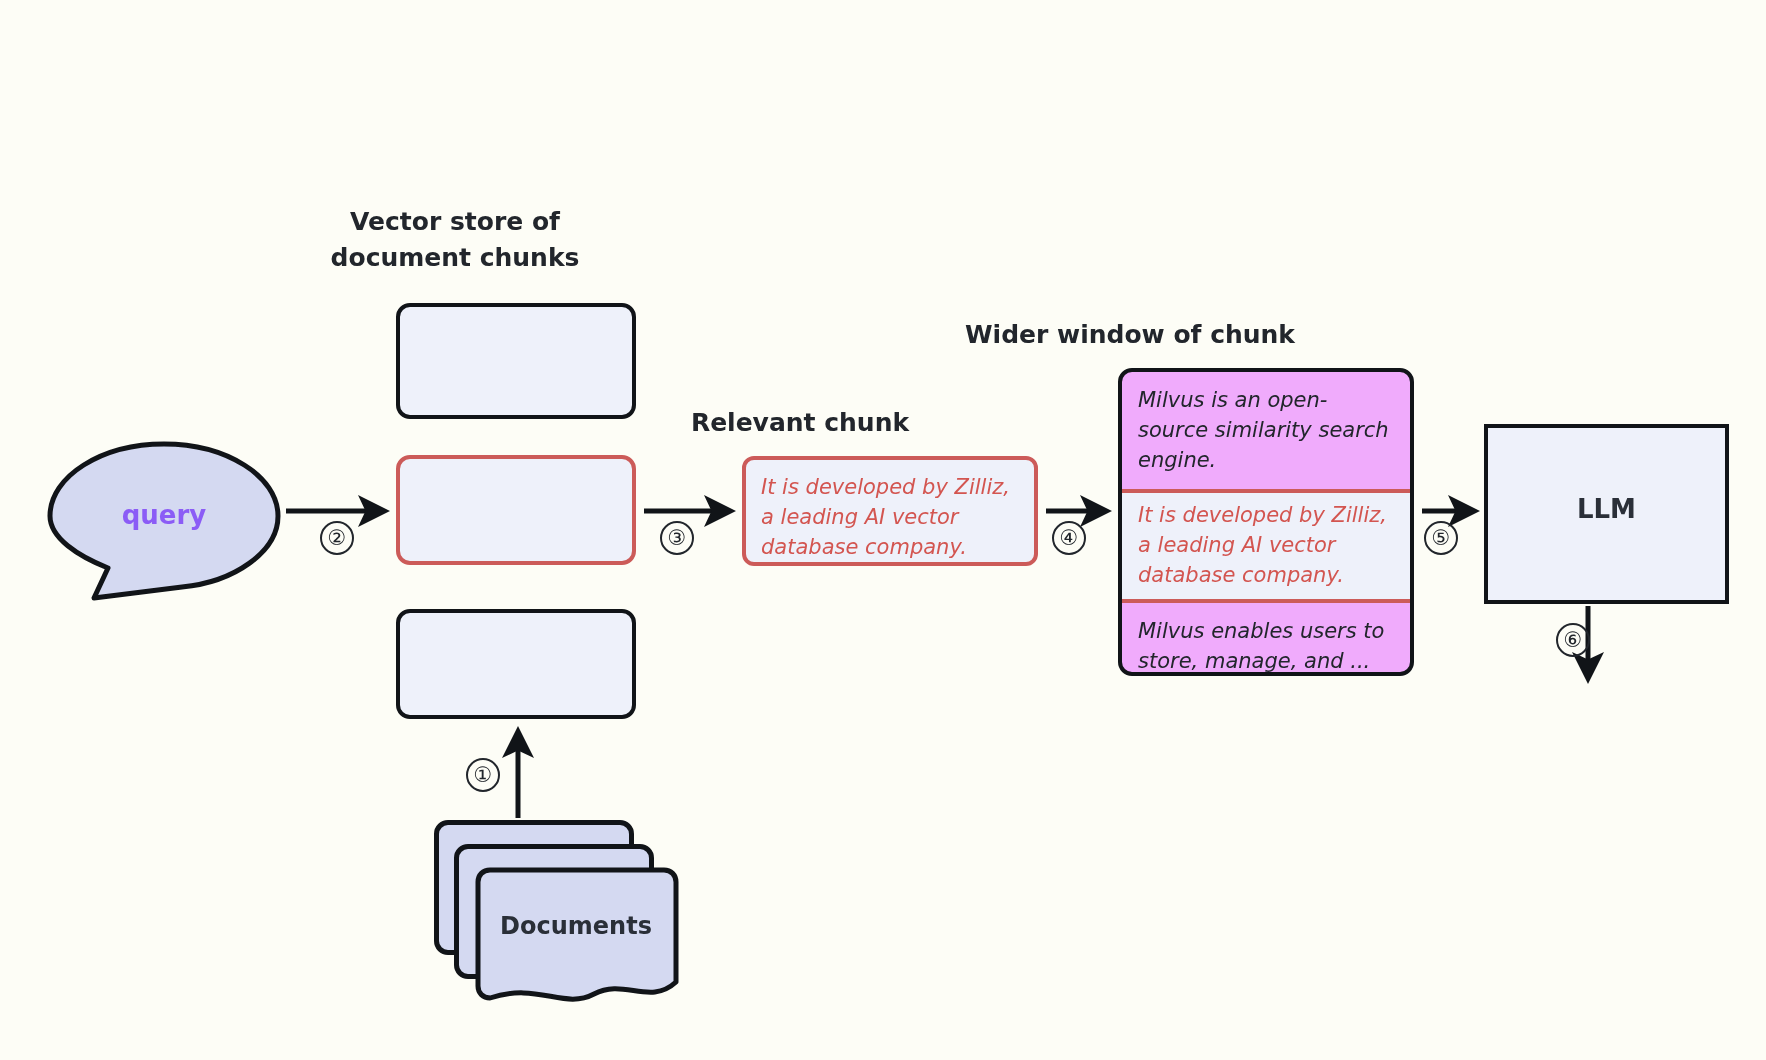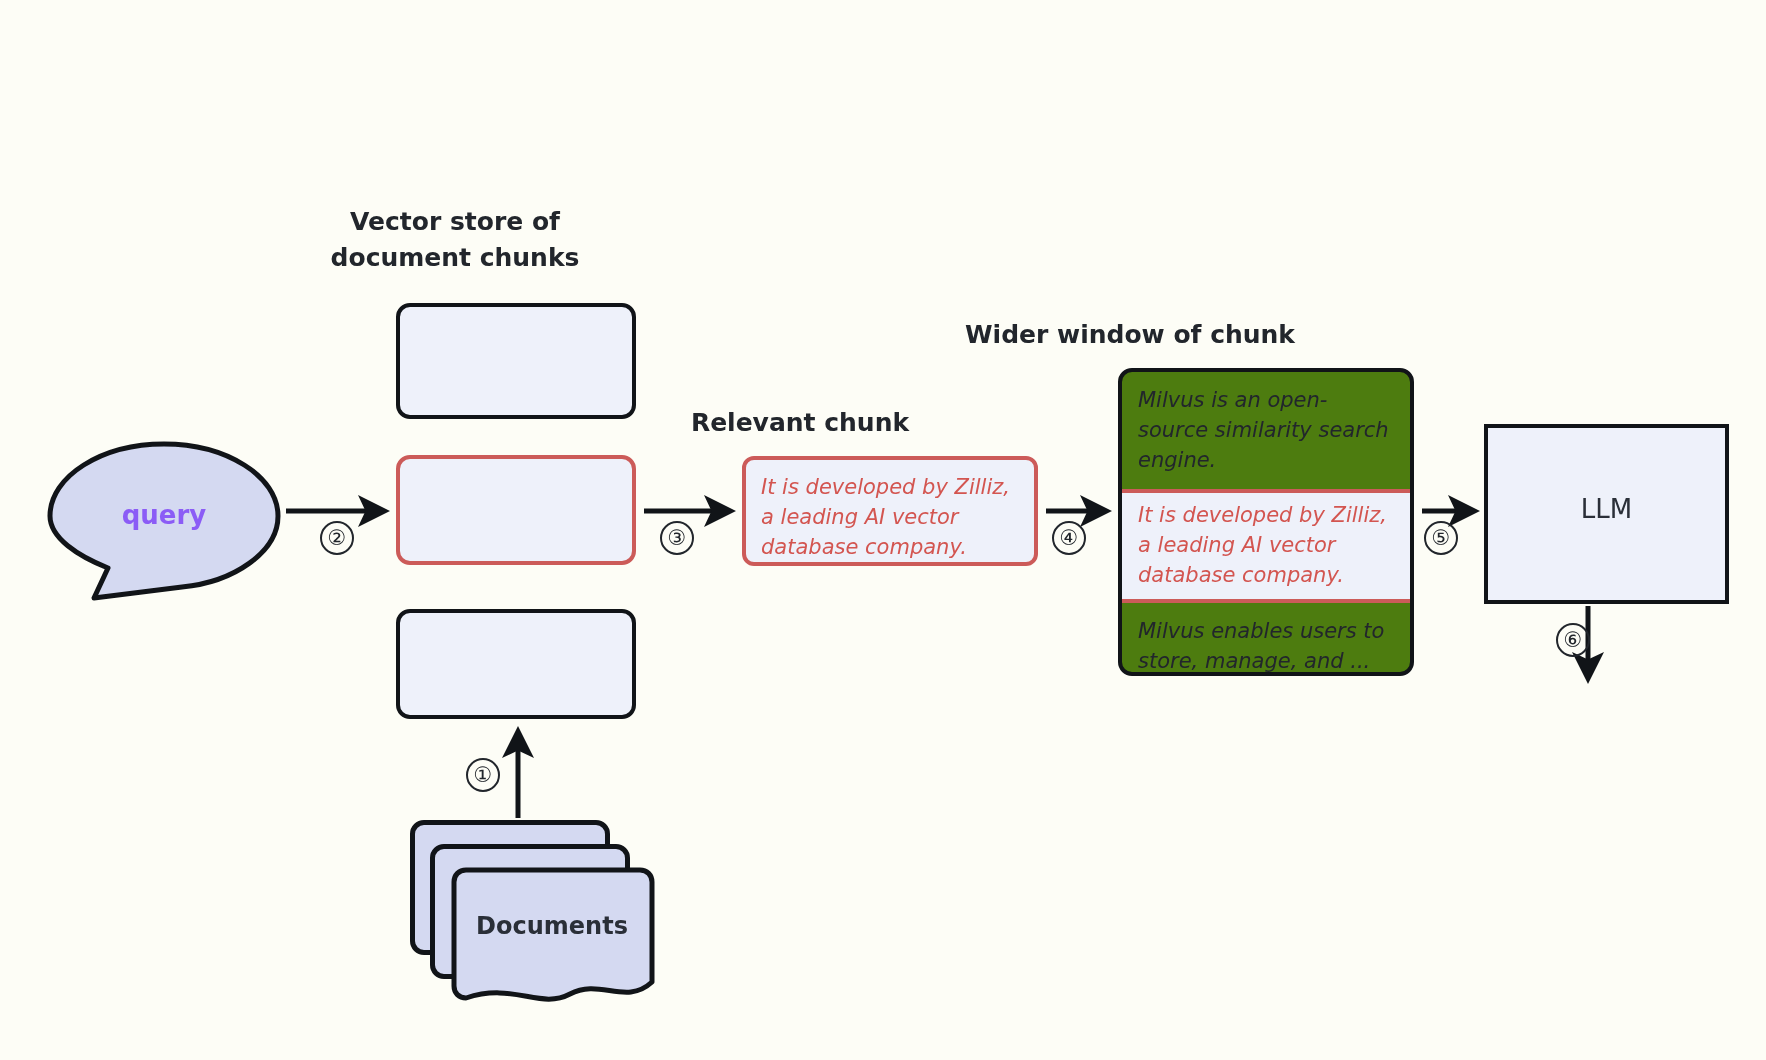--- a/index.html
+++ b/index.html
@@ -86,21 +86,21 @@
     background: #eef1fa;
     border: 4px solid #111418;
     box-sizing: border-box;
   }
   #llm-box .llm-label {
     position: absolute;
     width: 100%;
     top: 66px;
     text-align: center;
     font-size: 26px;
-    font-weight: normal;
+    font-weight: bold;
     color: #2a2f38;
   }
 
   
   #relevant-chunk-box {
     position: absolute;
     left: 742px; top: 456px; width: 296px; height: 110px;
     background: #eef1fa;
     border: 4px solid #cc5b59;
     border-radius: 12px;
@@ -111,21 +111,21 @@
     font-size: 21px;
     font-style: italic;
     line-height: 1.42;
     color: #d35550;
   }
 
   
   #wider-window-box {
     position: absolute;
     left: 1118px; top: 368px; width: 296px; height: 308px;
-    background: #4d7c0f;
+    background: #f0abfc;
     border: 4px solid #111418;
     border-radius: 14px;
     box-sizing: border-box;
     padding: 10px 0 0 0;
   }
   .window-seg {
     font-size: 21px;
     font-style: italic;
     line-height: 1.42;
     color: #22262c;
@@ -139,21 +139,21 @@
     border-right: none;
     background: #eef1fa;
     margin-top: 10px;
     margin-bottom: 10px;
     padding: 8px 16px;
   }
 
   
   #documents-stack {
     position: absolute;
-    left: 410px; top: 820px; width: 260px; height: 180px;
+    left: 434px; top: 820px; width: 260px; height: 180px;
   }
   .doc-card {
     position: absolute;
     background: #d4d9f1;
     border: 5px solid #111418;
     border-radius: 14px;
     box-sizing: border-box;
   }
   #doc-card-back  { left: 0px;  top: 0px;  width: 200px; height: 135px; }
   #doc-card-mid   { left: 20px; top: 24px; width: 200px; height: 135px; }

